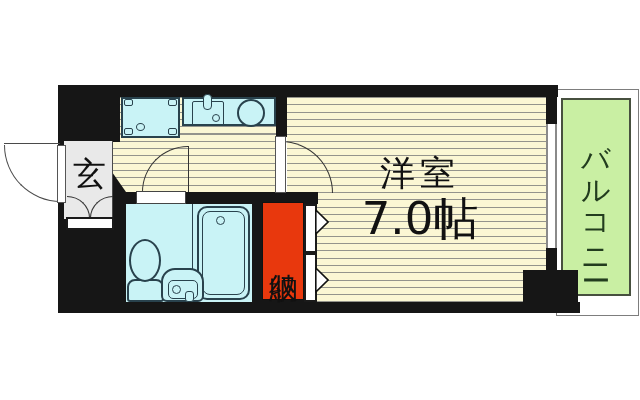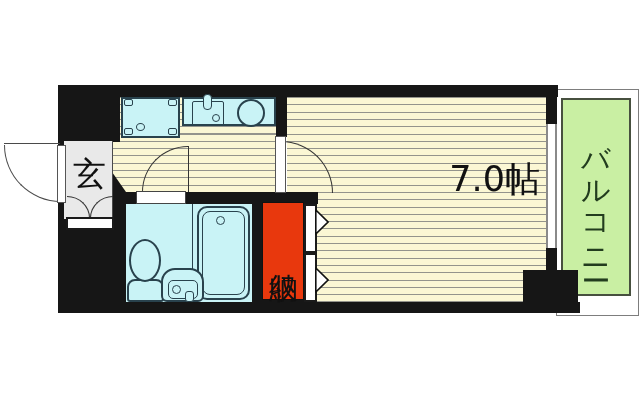--- a/index.html
+++ b/index.html
@@ -85,21 +85,21 @@
   .door-bath-line{left:188px;top:146px;width:0;height:46px;border-left:1.3px solid #333;}
   .door-bath-arc{left:142px;top:146px;width:46px;height:46px;border-top:1.3px solid #333;
                  border-left:1.3px solid #333;border-top-left-radius:100% 100%;}
   .door-bath-panel{left:136px;top:191px;width:50px;height:13px;background:#fff;border:1.5px solid #444;}
   .door-main-arc{left:281px;top:141px;width:52px;height:52px;border-top:1.3px solid #333;
                  border-right:1.3px solid #333;border-top-right-radius:100% 100%;}
   .door-main-panel{left:275px;top:136px;width:11px;height:57px;background:#fff;border:1.5px solid #555;}
   
   .main-label{left:300px;top:153px;width:240px;text-align:center;}
   .main-label .l1{font-size:35px;line-height:40px;letter-spacing:5px;}
-  .main-label .l2{font-size:35px;line-height:40px;margin-top:6px;text-align:right;}
+  .main-label .l2{font-size:45px;line-height:40px;margin-top:6px;}
 </style>
 </head>
 <body>
 
 <div id="plan">
 
   <div class="abs bal-outer"></div>
   <div class="abs bal-green">
     <span class="bal-text">バルコニー</span>
   </div>
@@ -166,16 +166,17 @@
   <div class="abs door-ent-line"></div>
   <div class="abs door-ent-arc"></div>
   <div class="abs door-ent-panel"></div>
   <div class="abs door-bath-line"></div>
   <div class="abs door-bath-arc"></div>
   <div class="abs door-bath-panel"></div>
   <div class="abs door-main-arc"></div>
   <div class="abs door-main-panel"></div>
 
   <div class="abs main-label">
+    <div class="l1">洋室</div>
     <div class="l2">7.0帖</div>
   </div>
 
 </div>
 
 </body></html>

